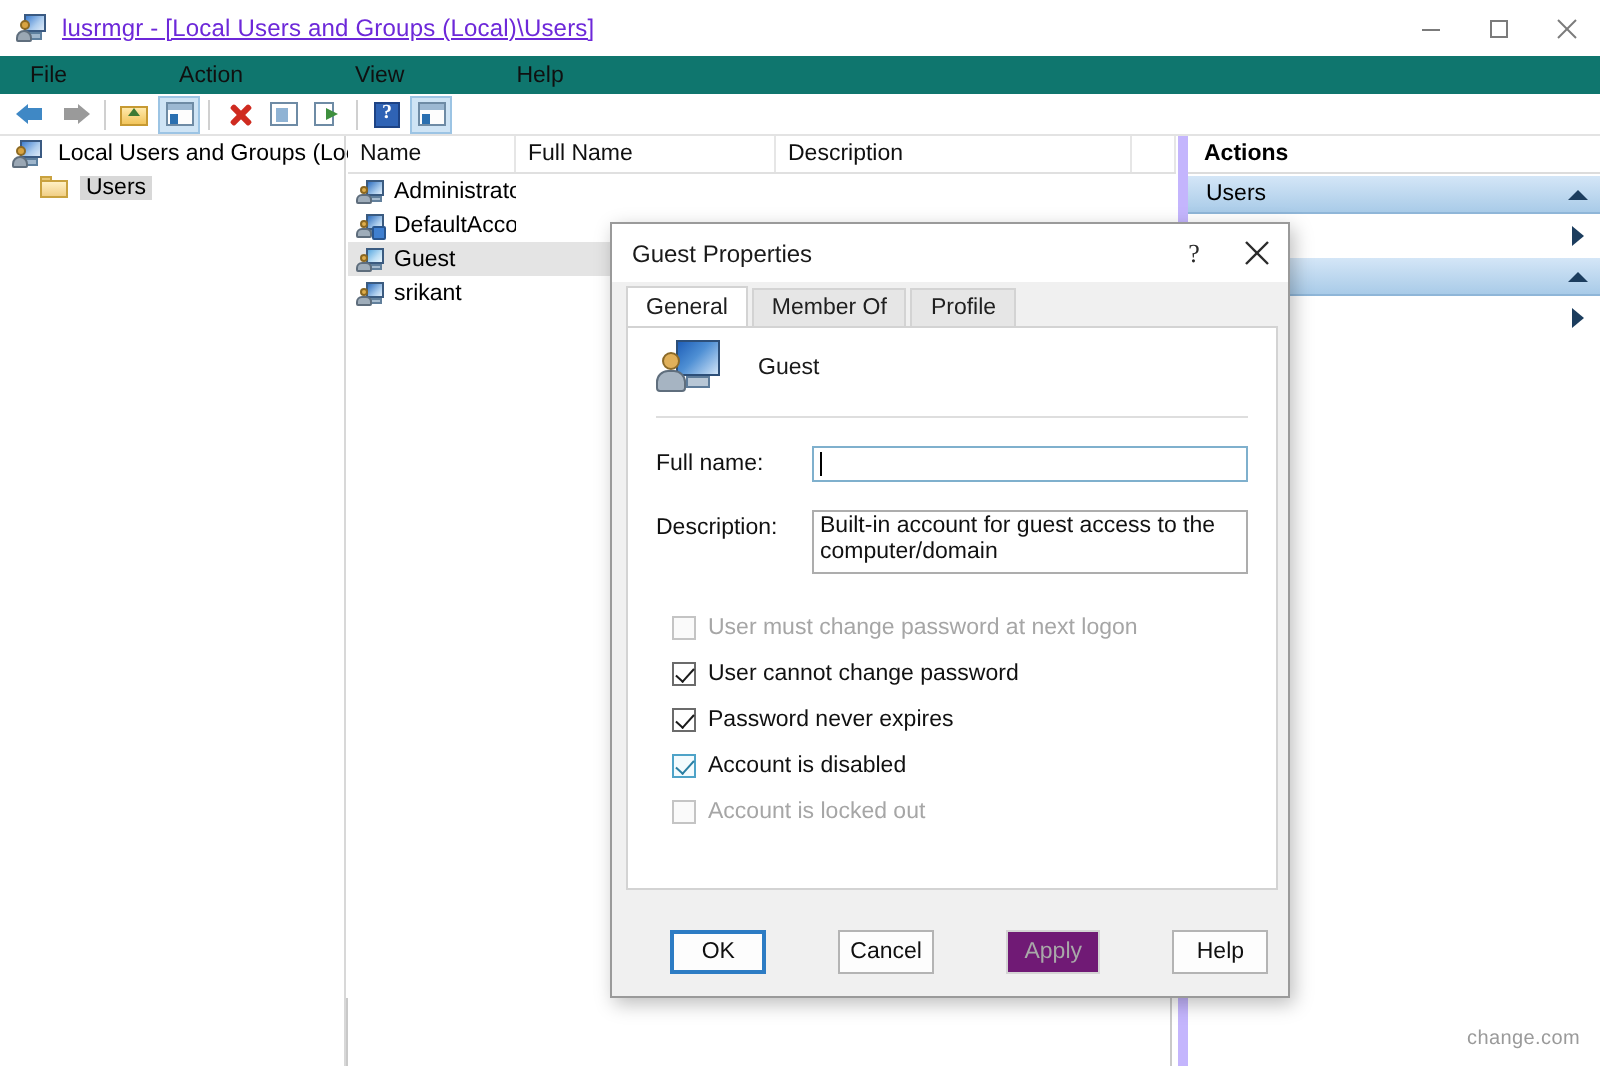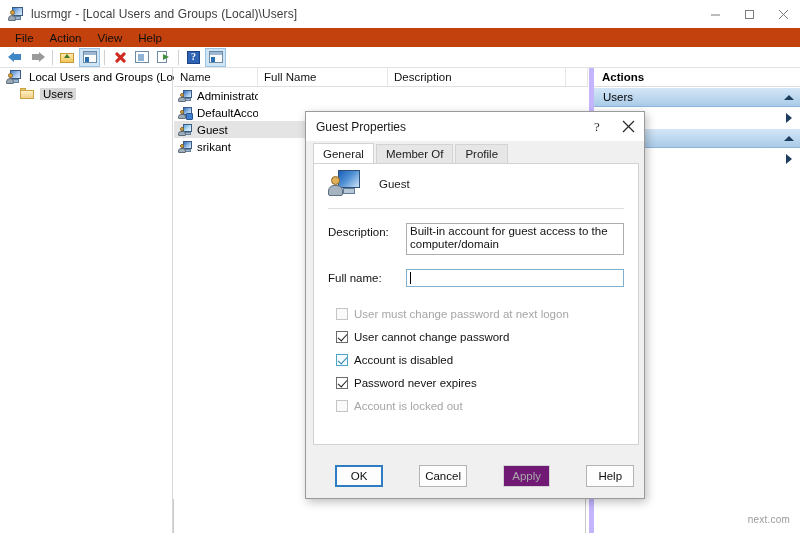--- a/index.html
+++ b/index.html
@@ -48,41 +48,43 @@
   }
   .mmc-icon .person .head {
     position: absolute; left: 2px; top: 0; width: 5px; height: 5px;
     border-radius: 50%; background: #d9a441; border: 1px solid #8d6a23;
   }
   .mmc-icon .person .body {
     position: absolute; left: 0px; top: 5px; width: 8px; height: 6px;
     border-radius: 4px 4px 1px 1px; background: #9aa7b4; border: 1px solid #5f6e7d;
   }
   .titlebar-text {
-    font-size: 12px; color: #404040; letter-spacing: 0.1px;
+    font-size: 12px; color: #6d28d9; letter-spacing: 0.1px;
     white-space: nowrap;
+    text-decoration: underline;
   }
   .wincontrols {
     position: absolute; right: 0; top: 0; height: 28px;
     display: flex;
   }
   .winbtn {
     width: 34px; height: 28px;
     display: flex; align-items: center; justify-content: center;
     color: #7b7b7b; font-size: 12px; line-height: 1;
   }
   .winbtn svg { display: block; }
 
   
   .menubar {
     position: absolute; left: 0; top: 28px;
     width: 800px; height: 19px;
-    background: #c2410c;
+    background: #0f766e;
     display: flex; align-items: center;
     padding-left: 7px;
+    gap: 40px;
   }
   .menu-item {
     padding: 2px 8px; font-size: 11.5px; color: #101010;
   }
 
   
   .toolbar {
     position: absolute; left: 0; top: 47px;
     width: 800px; height: 21px;
     background: #ffffff;
@@ -642,58 +644,58 @@
           <div class="scr"></div>
             <div class="bs"></div>
             <div class="hd"></div>
             <div class="bd"></div>
         </div>
         <div class="dlg-username">Guest</div>
       </div>
       <div class="dlg-sep"></div>
 
       <div class="frm-row">
-        <div class="frm-label">Description:</div>
-        <div class="txtarea">Built-in account for guest access to the computer/domain</div>
-      </div>
-
-      <div class="frm-row">
         <div class="frm-label">Full name:</div>
         <div class="txtbox">
           <span class="caret-bar"></span>
           <span></span>
         </div>
       </div>
 
+      <div class="frm-row">
+        <div class="frm-label">Description:</div>
+        <div class="txtarea">Built-in account for guest access to the computer/domain</div>
+      </div>
+
       <div class="chk-list">
         <div class="chk-row disabled">
           <span class="chk-box"></span>
           <span class="chk-lbl">User must change password at next logon</span>
         </div>
         <div class="chk-row">
           <span class="chk-box checked"></span>
           <span class="chk-lbl">User cannot change password</span>
         </div>
+        <div class="chk-row">
+          <span class="chk-box checked"></span>
+          <span class="chk-lbl">Password never expires</span>
+        </div>
         <div class="chk-row hot">
           <span class="chk-box checked"></span>
           <span class="chk-lbl">Account is disabled</span>
-        </div>
-        <div class="chk-row">
-          <span class="chk-box checked"></span>
-          <span class="chk-lbl">Password never expires</span>
         </div>
         <div class="chk-row disabled">
           <span class="chk-box"></span>
           <span class="chk-lbl">Account is locked out</span>
         </div>
       </div>
     </div>
 
     <div class="dlg-buttons">
       <div class="dbtn default">OK</div>
       <div class="dbtn">Cancel</div>
       <div class="dbtn disabled">Apply</div>
       <div class="dbtn">Help</div>
     </div>
   </div>
 
-  <div class="watermark">next.com</div>
+  <div class="watermark">change.com</div>
 </div>
 
 </body></html>

